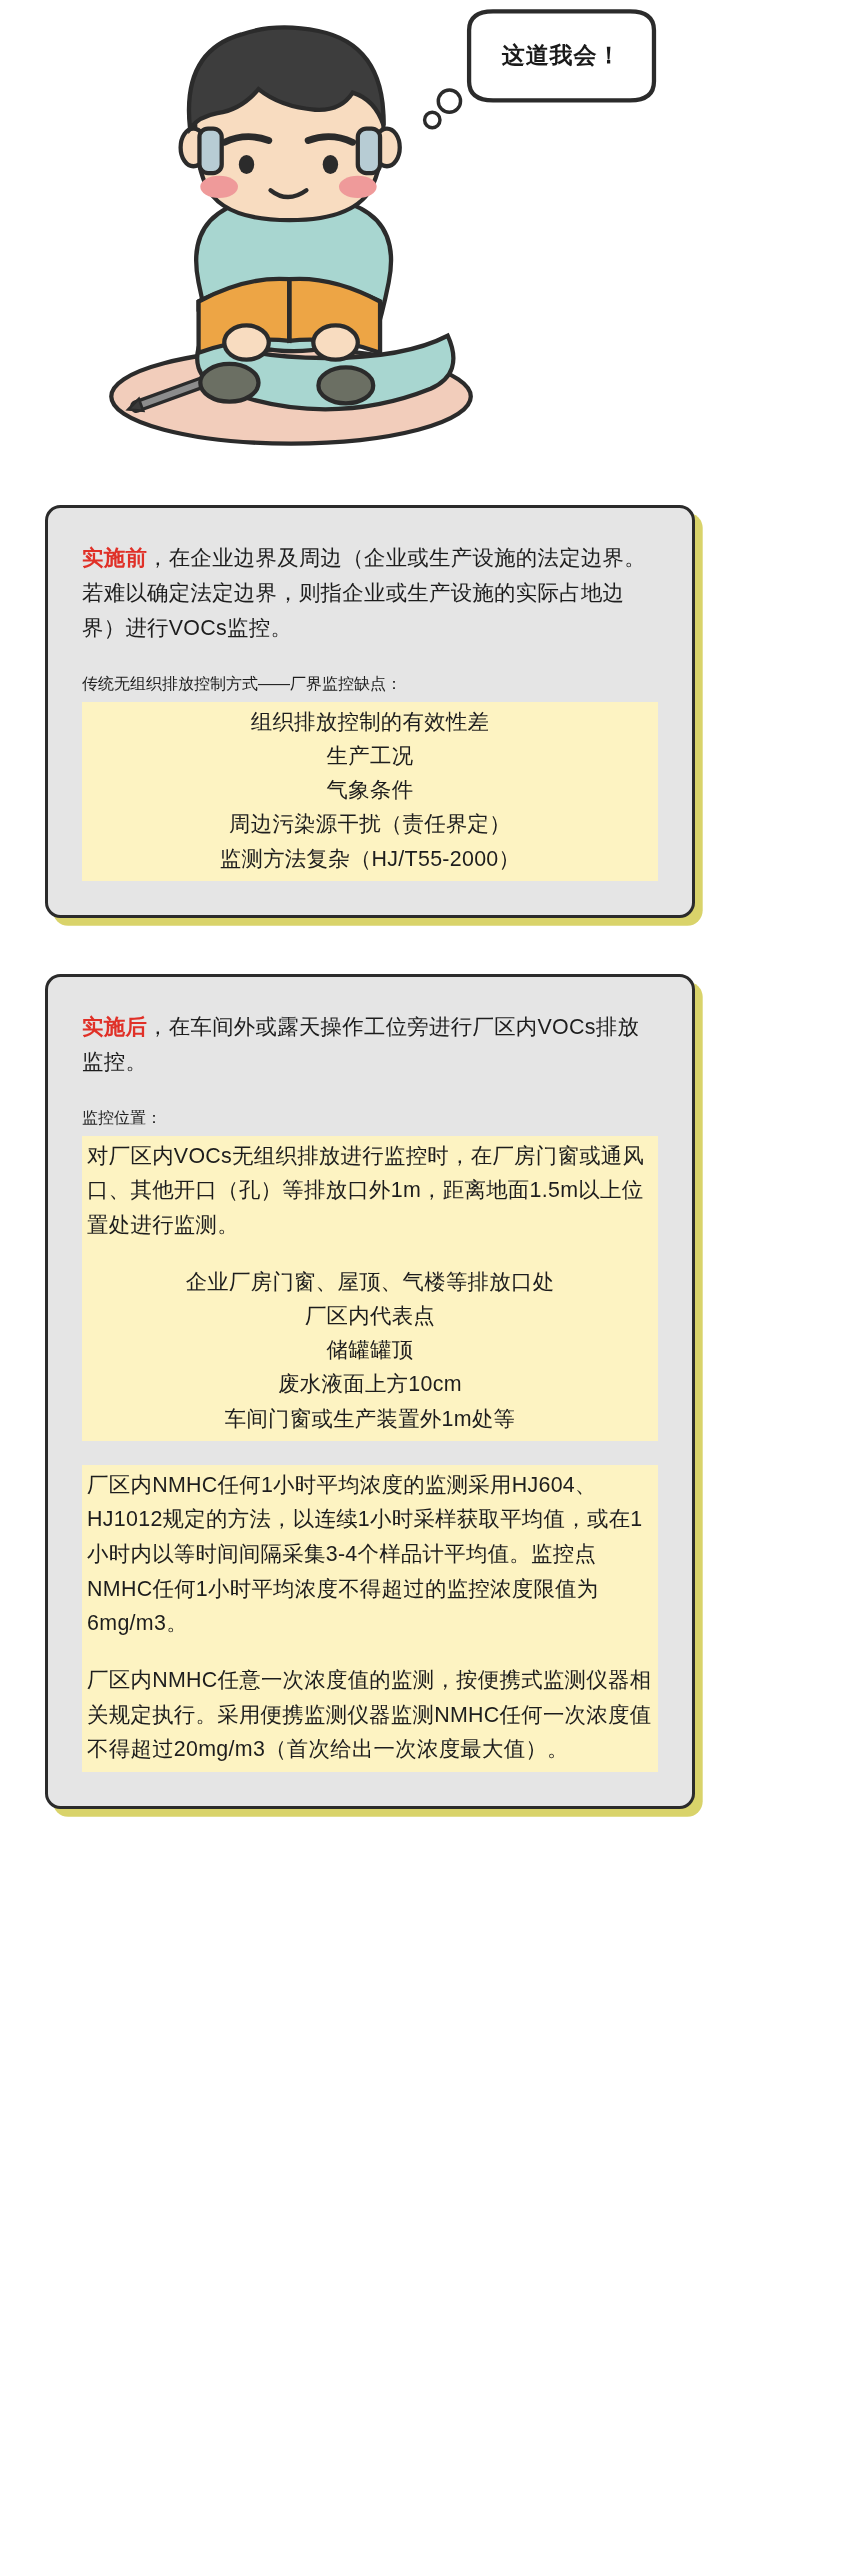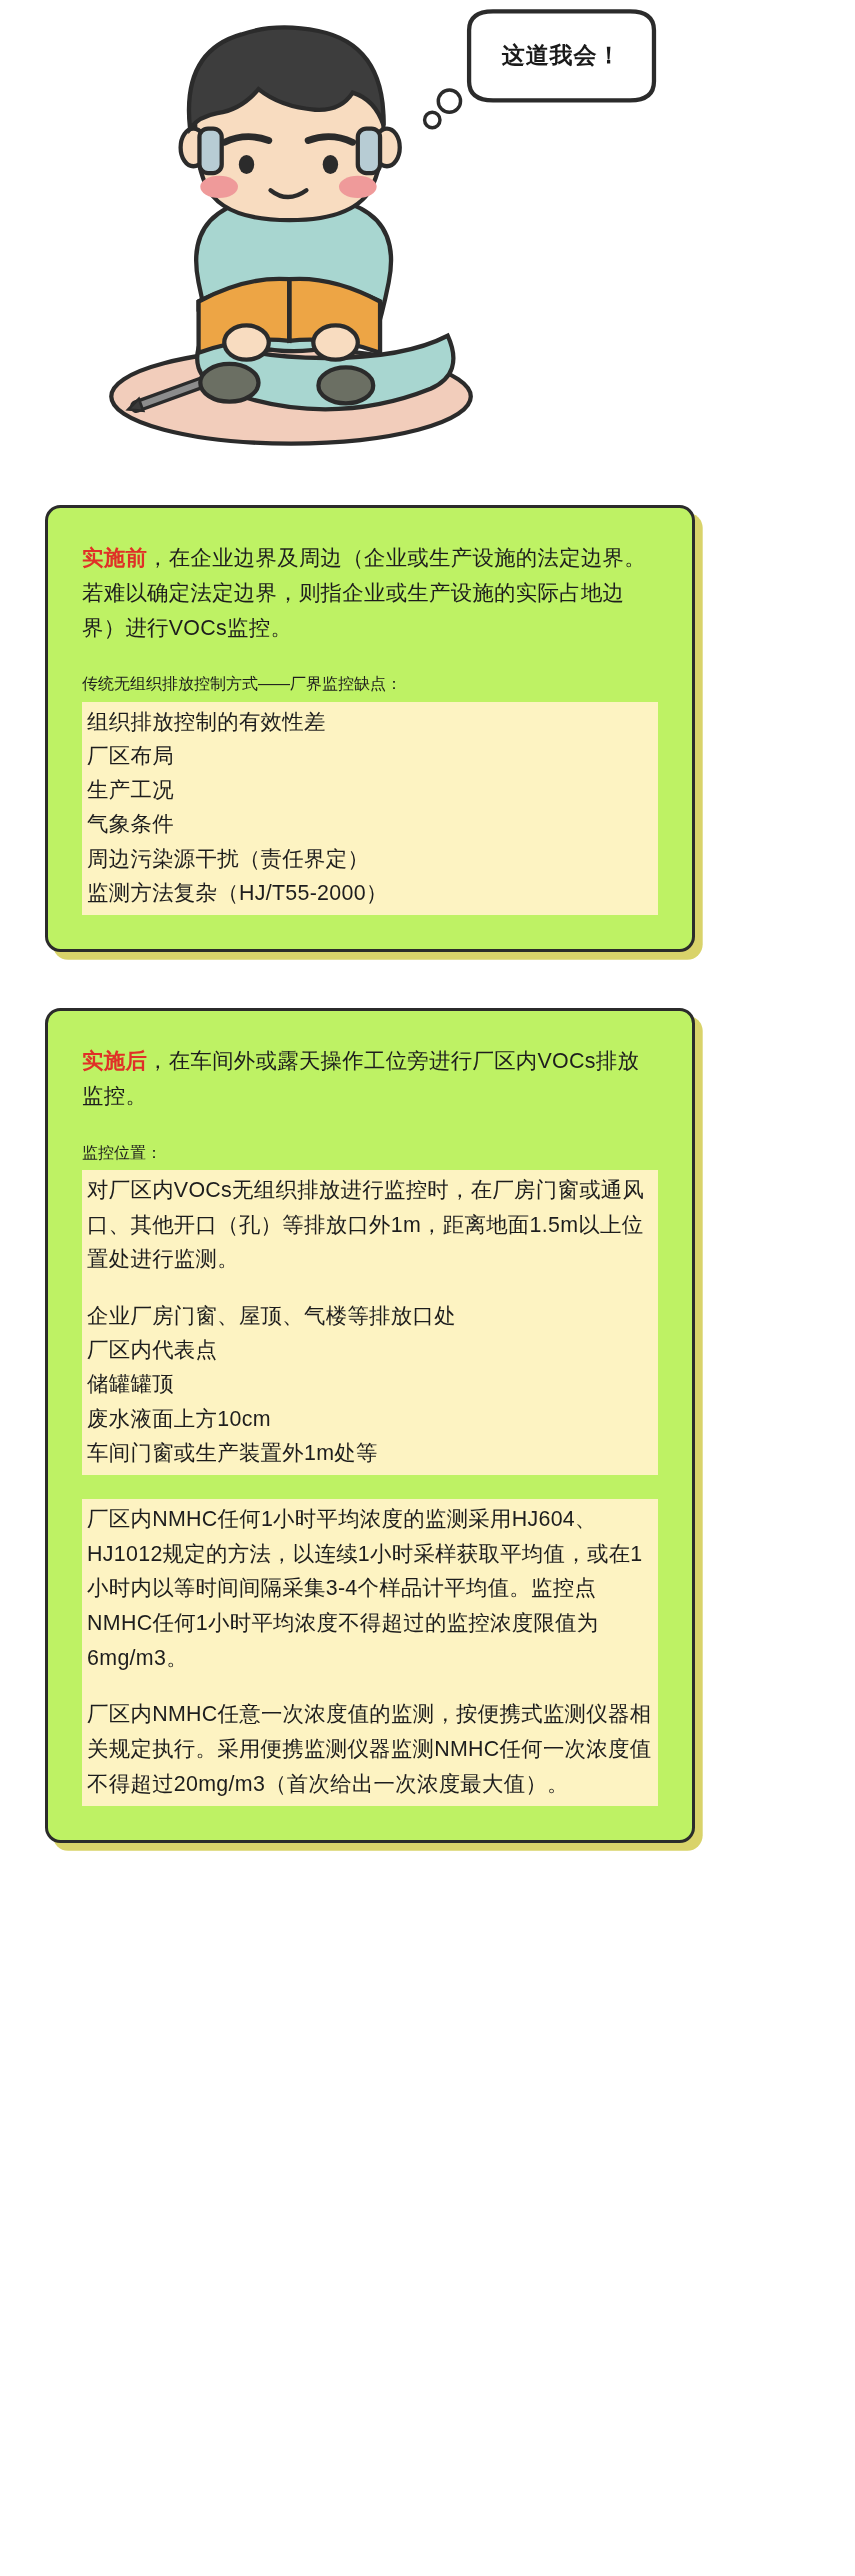--- a/index.html
+++ b/index.html
@@ -45,21 +45,21 @@
   }
 
   
   .card {
     position: relative;
     margin: 0 auto;
     width: 650px;
     box-sizing: border-box;
     border: 3.4px solid #2b2b2b;
     border-radius: 15.4px;
-    background: #bef264;
+    background: #e5e5e5;
     box-shadow: 7.7px 7.7px 0 #d9d36a;
     padding: 33px 34px 34px 34px;
   }
   .card.card-1 { margin-top: 21.4px; }
   .card.card-2 { margin-top: 56px; margin-bottom: 34px; }
 
   .para {
     font-size: 21.4px;
     line-height: 1.62;
     color: #1d1d1d;
@@ -82,20 +82,21 @@
     padding: 2.6px 5.1px 5.1px 5.1px;
     margin: 0 0 24px 0;
   }
   .hl-block:last-child { margin-bottom: 0; }
   .hl-line {
     font-size: 21.4px;
     line-height: 1.6;
     color: #1d1d1d;
     margin: 0;
     letter-spacing: 0.3px;
+    text-align: center;
   }
   .hl-para {
     font-size: 21.4px;
     line-height: 1.62;
     color: #1d1d1d;
     margin: 0 0 22px 0;
     letter-spacing: 0.3px;
   }
   .hl-para:last-child { margin-bottom: 0; }
 </style>
@@ -158,21 +159,20 @@
     <div class="bubble-text">这道我会！</div>
   </div>
 
   <div class="card card-1">
     <p class="para">
       <span class="kw-red">实施前</span><span>，在企业边界及周边（企业或生产设施的法定边界。若难以确定法定边界，则指企业或生产设施的实际占地边界）进行VOCs监控。</span>
     </p>
     <p class="subhead">传统无组织排放控制方式——厂界监控缺点：</p>
     <div class="hl-block">
       <p class="hl-line">组织排放控制的有效性差</p>
-      <p class="hl-line">厂区布局</p>
       <p class="hl-line">生产工况</p>
       <p class="hl-line">气象条件</p>
       <p class="hl-line">周边污染源干扰（责任界定）</p>
       <p class="hl-line">监测方法复杂（HJ/T55-2000）</p>
     </div>
   </div>
 
   <div class="card card-2">
     <p class="para">
       <span class="kw-red">实施后</span><span>，在车间外或露天操作工位旁进行厂区内VOCs排放监控。</span>

